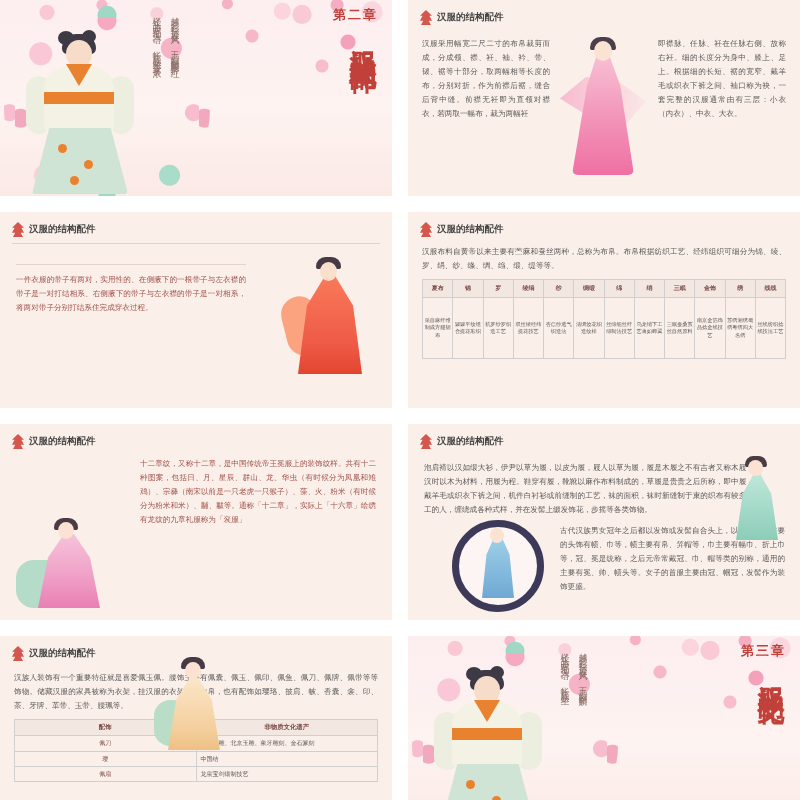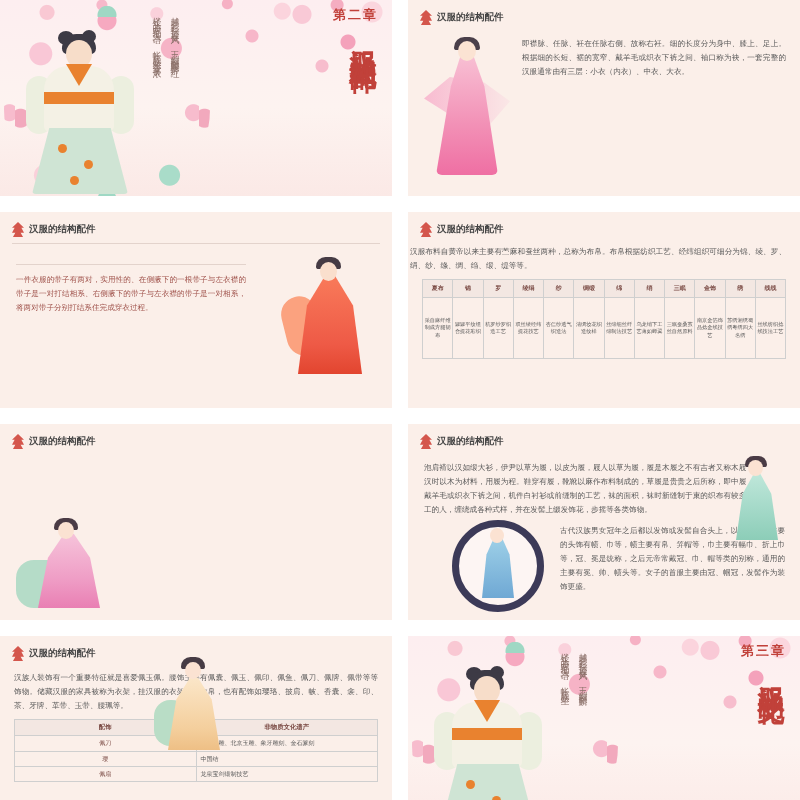--- a/index.html
+++ b/index.html
@@ -157,20 +157,21 @@
     <div class="cover-poem">楼头曲案仙人语 帐底吹笙香雾浓</div>
     <div class="cover-poem" style="left:166px">越罗衫袂迎春风 玉刻麒麟腰带红</div>
   </div>
 
   <div class="slide plain">
     <div class="hdr">
       <span class="mark"></span>
       <span class="t">汉服的结构配件</span>
     </div>
     <div class="s2-cols">
+      <div class="s2-col body-txt">汉服采用幅宽二尺二寸的布帛裁剪而成，分成领、襟、衽、袖、衿、带、韨、裾等十部分，取两幅相等长度的布，分别对折，作为前襟后裾，缝合后背中缝。前襟无衽即为直领对襟衣，若两取一幅布，裁为两幅衽</div>
       <div class="s2-figure">
         <div class="fig-rib"></div>
         <div class="fig-dress"></div>
         <div class="fig-hair"></div>
           <div class="fig-head"></div>
       </div>
       <div class="s2-col body-txt">即襟脉、任脉、衽在任脉右侧、故称右衽。细的长度分为身中、膝上、足上。根据细的长短、裾的宽窄、戴羊毛或织衣下裤之间、袖口称为袂，一套完整的汉服通常由有三层：小衣（内衣）、中衣、大衣。</div>
     </div>
   </div>
 
@@ -190,21 +191,21 @@
       <div class="s3-hair"></div>
         <div class="s3-head"></div>
     </div>
   </div>
 
   <div class="slide plain">
     <div class="hdr">
       <span class="mark"></span>
       <span class="t">汉服的结构配件</span>
     </div>
-    <div class="body-txt" style="padding:8px 14px 0 2px">汉服布料自黄帝以来主要有苎麻和蚕丝两种，总称为布帛。布帛根据纺织工艺、经纬组织可细分为锦、绫、罗、绢、纱、绦、绸、绉、缎、缇等等。</div>
+    <div class="body-txt" style="padding:8px 14px 0 14px">汉服布料自黄帝以来主要有苎麻和蚕丝两种，总称为布帛。布帛根据纺织工艺、经纬组织可细分为锦、绫、罗、绢、纱、绦、绸、绉、缎、缇等等。</div>
     <table class="tbl">
       <thead>
           <tr>
         <th>夏布</th>
         <th>锦</th>
         <th>罗</th>
         <th>绫绢</th>
         <th>纱</th>
         <th>绸缎</th>
         <th>绵</th>
@@ -232,20 +233,21 @@
       </tr>
         </tbody>
     </table>
   </div>
 
   <div class="slide plain">
     <div class="hdr">
       <span class="mark"></span>
       <span class="t">汉服的结构配件</span>
     </div>
+    <div class="body-txt rtxt" style="padding:8px 16px 0 140px">十二章纹，又称十二章，是中国传统帝王冕服上的装饰纹样。共有十二种图案，包括日、月、星辰、群山、龙、华虫（有时候分为凤凰和雉鸡）、宗彝（南宋以前是一只老虎一只猴子）、藻、火、粉米（有时候分为粉米和米）、黼、黻等。通称「十二章」，实际上「十六章」绘绣有龙纹的九章礼服称为「衮服」</div>
     <div class="s5-fig">
       <div class="s5-green"></div>
         <div class="s5-dress"></div>
       <div class="s5-hair"></div>
         <div class="s5-head"></div>
     </div>
   </div>
 
   <div class="slide plain">
     <div class="hdr">

